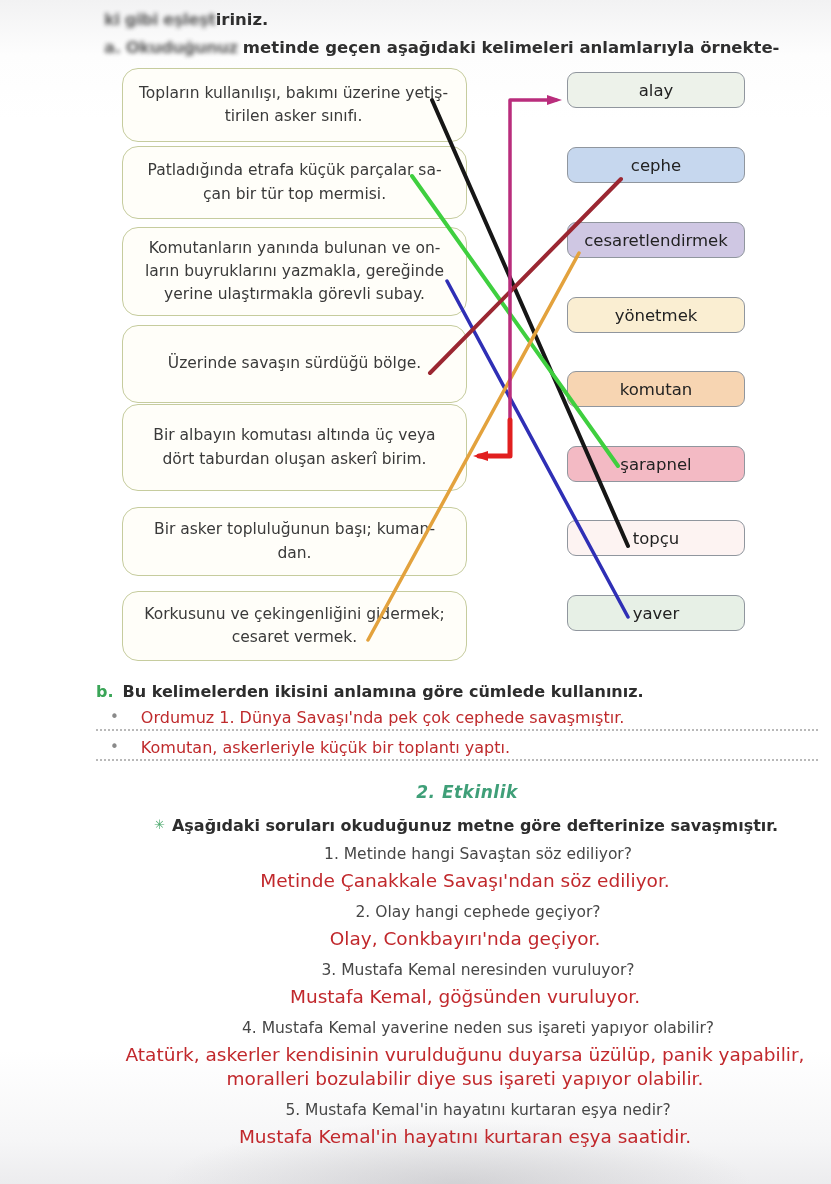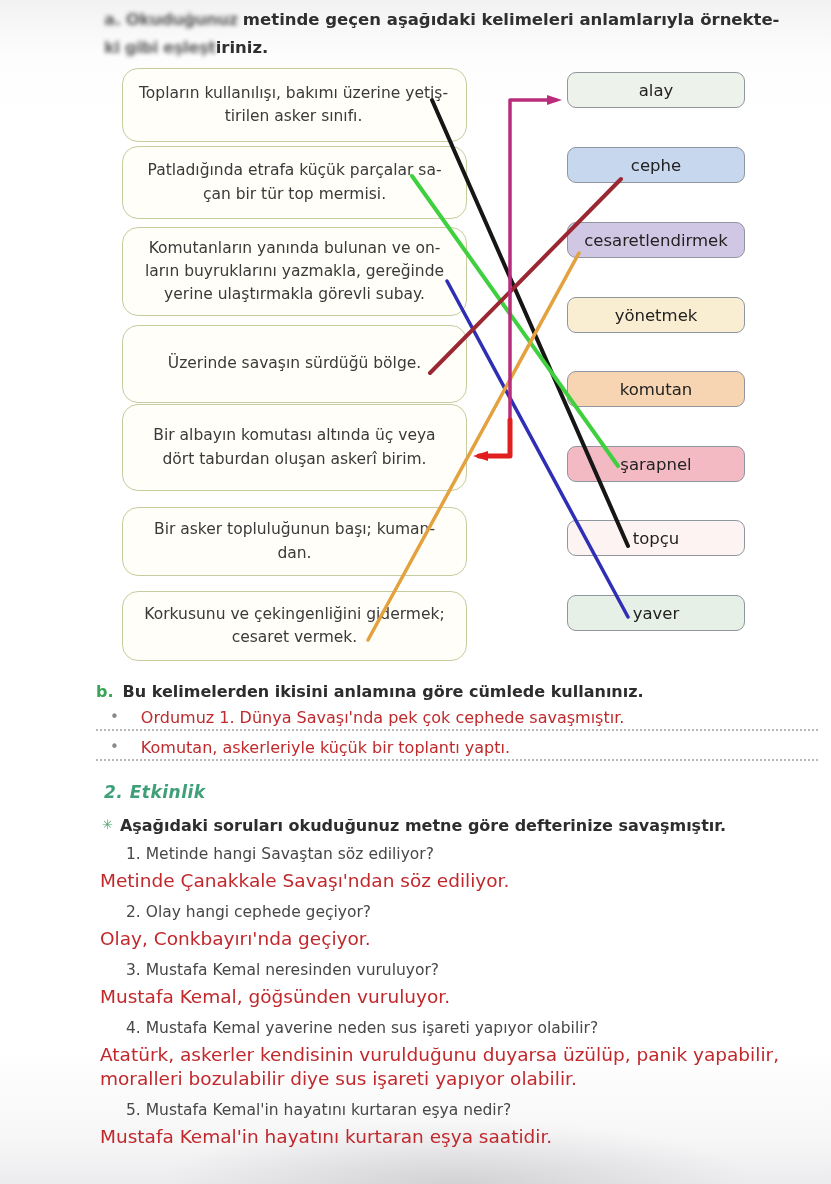--- a/index.html
+++ b/index.html
@@ -26,36 +26,36 @@
   #lines{position:absolute;left:0;top:0;pointer-events:none;}
   
   .section-b{position:absolute;left:96px;top:682px;width:722px;}
   .b-head{font-size:16px;color:#2d2d2d;font-weight:bold;}
   .b-head .b-label{color:#3aa557;margin-right:9px;}
   .b-answer-row{display:flex;align-items:flex-end;margin-top:7px;
     border-bottom:2px dotted #b9b9b9;padding-bottom:1px;}
   .b-bullet{color:#8a8a8a;font-size:15px;margin:0 22px 2px 14px;}
   .b-answer{color:#bf2a2c;font-size:16px;line-height:1.25;}
   
-  .activity{position:absolute;left:88px;top:782px;width:742px;}
+  .activity{position:absolute;left:88px;top:782px;width:742px;text-align:center;}
   .act-heading{color:#3f9f78;font-size:17px;font-weight:bold;font-style:italic;
     margin:0 0 14px 16px;letter-spacing:.5px;}
   .act-instruction{font-size:16px;font-weight:bold;color:#2d2d2d;margin-left:14px;}
   .act-star{color:#4aa86c;font-size:13px;margin-right:7px;vertical-align:2px;}
   .qa-q{color:#474747;font-size:15.5px;margin:10px 0 0 38px;}
   .qa-a{color:#c1282c;font-size:18.5px;line-height:1.3;margin:6px 0 2px 12px;}
 </style>
 </head>
 <body>
 
 <div class="page">
 
   <div class="title">
+    <div><span class="blurred">ki gibi eşleşt</span><span>iriniz.</span></div>
     <div><span class="blurred">a. Okuduğunuz </span><span>metinde geçen aşağıdaki kelimeleri anlamlarıyla örnekte-</span></div>
-    <div><span class="blurred">ki gibi eşleşt</span><span>iriniz.</span></div>
   </div>
 
   <div id="defs">
       <div class="def-box" style="top: 68px; height: 74px; padding-left: 12px;">Topların kullanılışı, bakımı üzerine yetiş- tirilen asker sınıfı.</div>
       <div class="def-box" style="top: 146px; height: 73px;">Patladığında etrafa küçük parçalar sa- çan bir tür top mermisi.</div>
       <div class="def-box" style="top: 227px; height: 89px;">Komutanların yanında bulunan ve on- ların buyruklarını yazmakla, gereğinde yerine ulaştırmakla görevli subay.</div>
       <div class="def-box" style="top: 325px; height: 78px;">Üzerinde savaşın sürdüğü bölge.</div>
       <div class="def-box" style="top: 404px; height: 87px;">Bir albayın komutası altında üç veya dört taburdan oluşan askerî birim.</div>
       <div class="def-box" style="top: 507px; height: 69px;">Bir asker topluluğunun başı; kuman- dan.</div>
       <div class="def-box" style="top: 591px; height: 70px;">Korkusunu ve çekingenliğini gidermek; cesaret vermek.</div>

